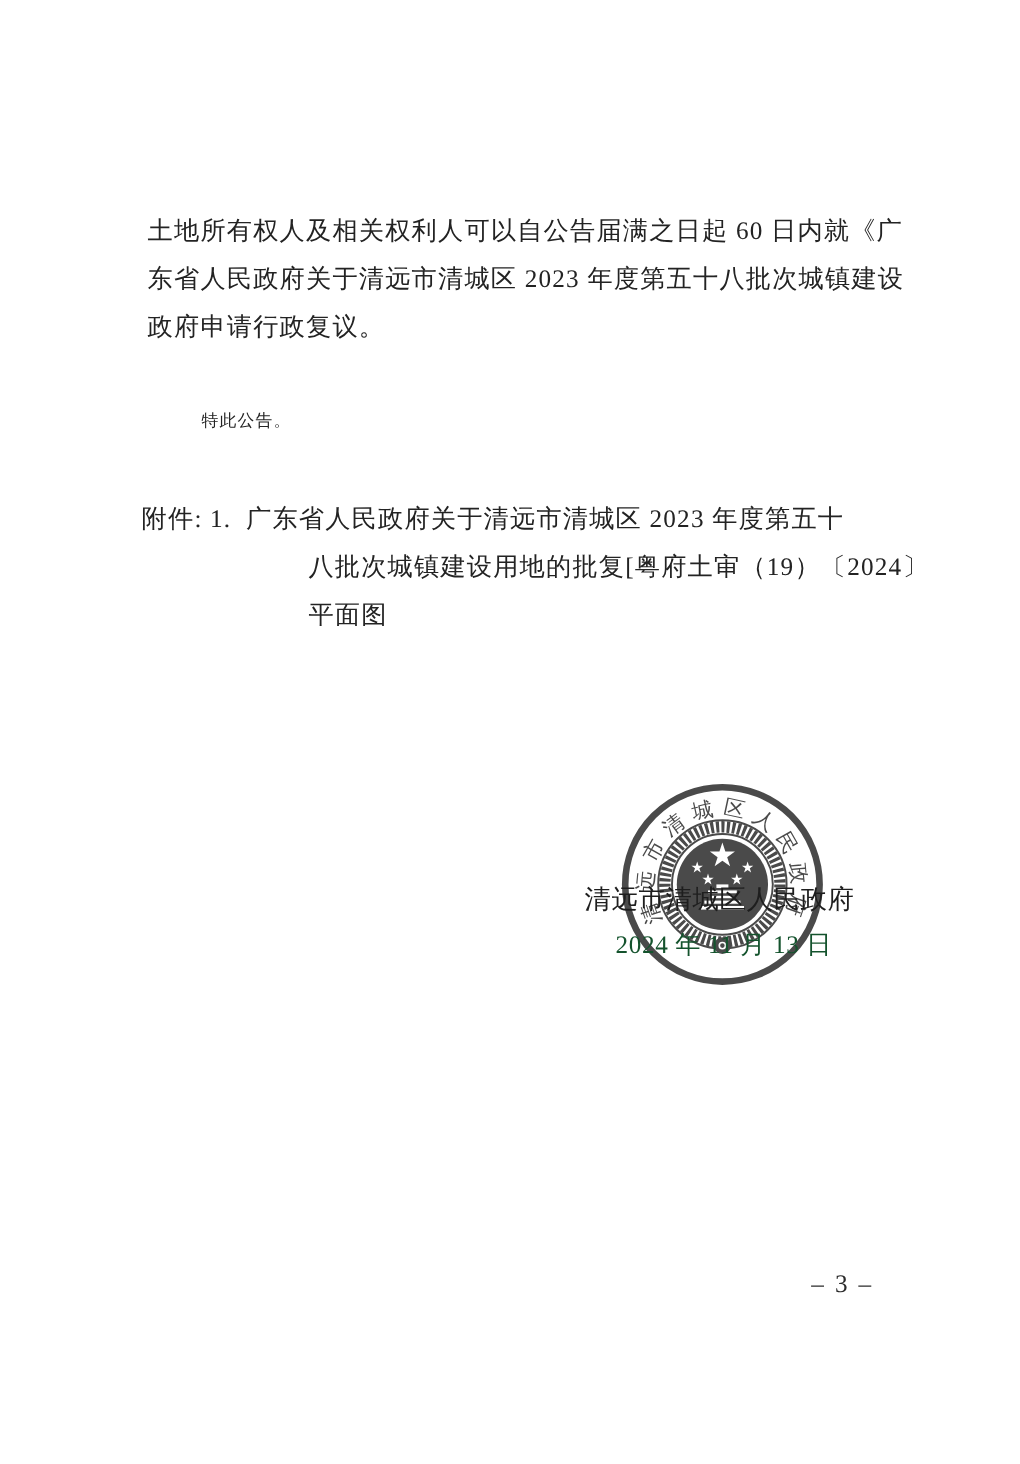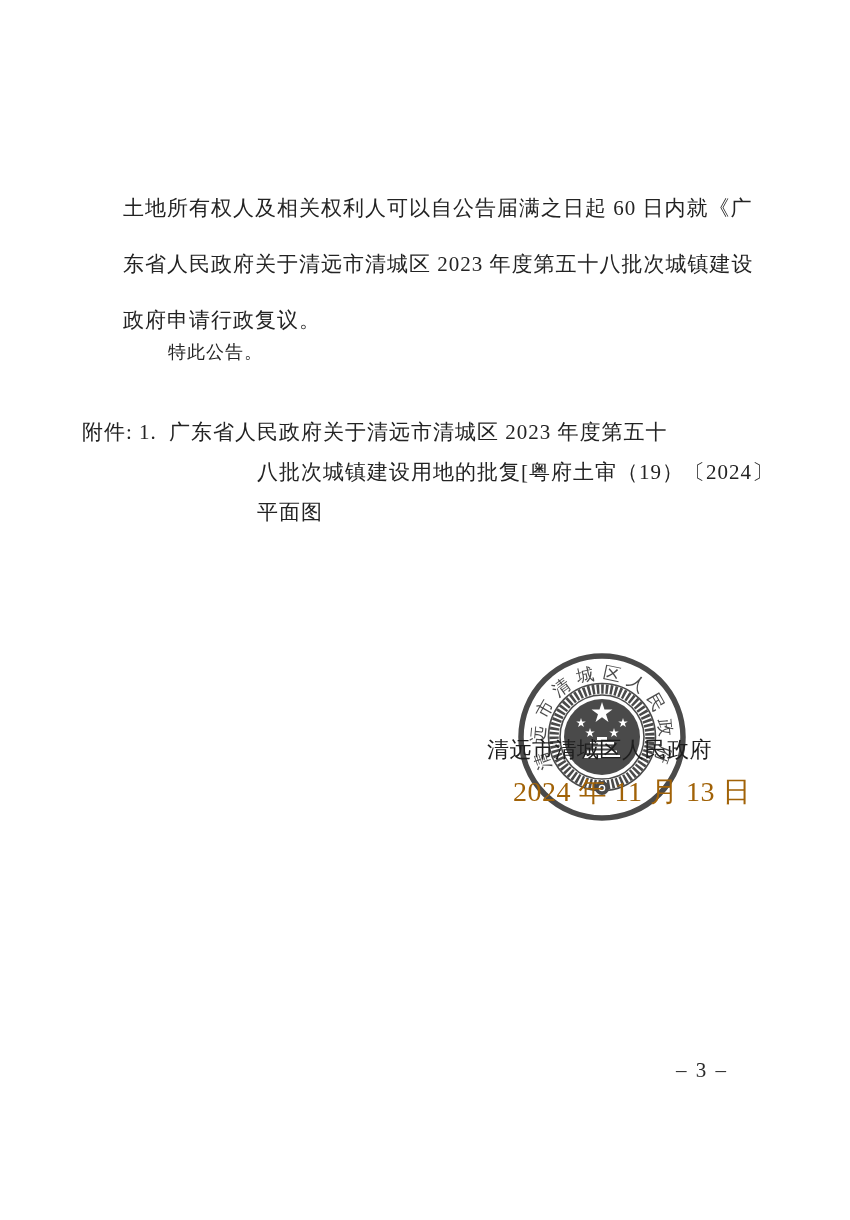--- a/index.html
+++ b/index.html
@@ -5,51 +5,51 @@
   html,body{margin:0;padding:0;background:#e8e8e8;}
   .page{
     position:relative;
     width:850px;height:1220px;
     margin:0 auto;
     background:#ffffff;
     overflow:hidden;
     font-family:"Liberation Serif","DejaVu Serif",serif;
     color:#232323;
   }
-  .line{white-space:nowrap;margin-top:16px;}
+  .line{white-space:nowrap;}
   .body-para{
     position:absolute;left:123px;top:172px;width:616px;
     font-size:21px;line-height:40px;letter-spacing:1px;
   }
   .closing{
     position:absolute;left:168px;top:332px;
-    font-size:18px;line-height:40px;letter-spacing:1px;white-space:nowrap;
+    font-size:14px;line-height:40px;letter-spacing:1px;white-space:nowrap;
   }
   .attachments{
     position:absolute;left:0;top:412px;width:850px;
     font-size:21px;line-height:40px;letter-spacing:1px;
   }
   .att-row{height:40px;white-space:nowrap;}
-  .att-label{display:inline-block;margin-left:82px;width:57px;}
+  .att-label{display:inline-block;margin-left:118px;width:57px;}
   .att-no1{display:inline-block;width:30px;}
   .att-no2{display:inline-block;margin-left:233px;width:24px;}
   .att-cont{display:inline-block;margin-left:257px;font-family:Liberation Serif, serif;}
   .seal{
     position:absolute;left:512px;top:647px;width:180px;height:180px;
     opacity:0.86;z-index:1;
   }
   .sig-name{
     position:absolute;left:487px;top:735px;
     font-size:22px;letter-spacing:0.5px;white-space:nowrap;
     color:#1e1e1e;z-index:2;
   }
   .sig-date{
     position:absolute;left:513px;top:773px;
-    font-size:28px;letter-spacing:0.5px;white-space:nowrap;
-    color:#a16207;z-index:2;
+    font-size:21px;letter-spacing:0.5px;white-space:nowrap;
+    color:#14532d;z-index:2;
   }
   .page-num{
     position:absolute;left:676px;top:1058px;
     font-size:21px;letter-spacing:2px;white-space:nowrap;color:#2a2a2a;
   }
 </style>
 </head>
 <body>
 
 <div class="page">

